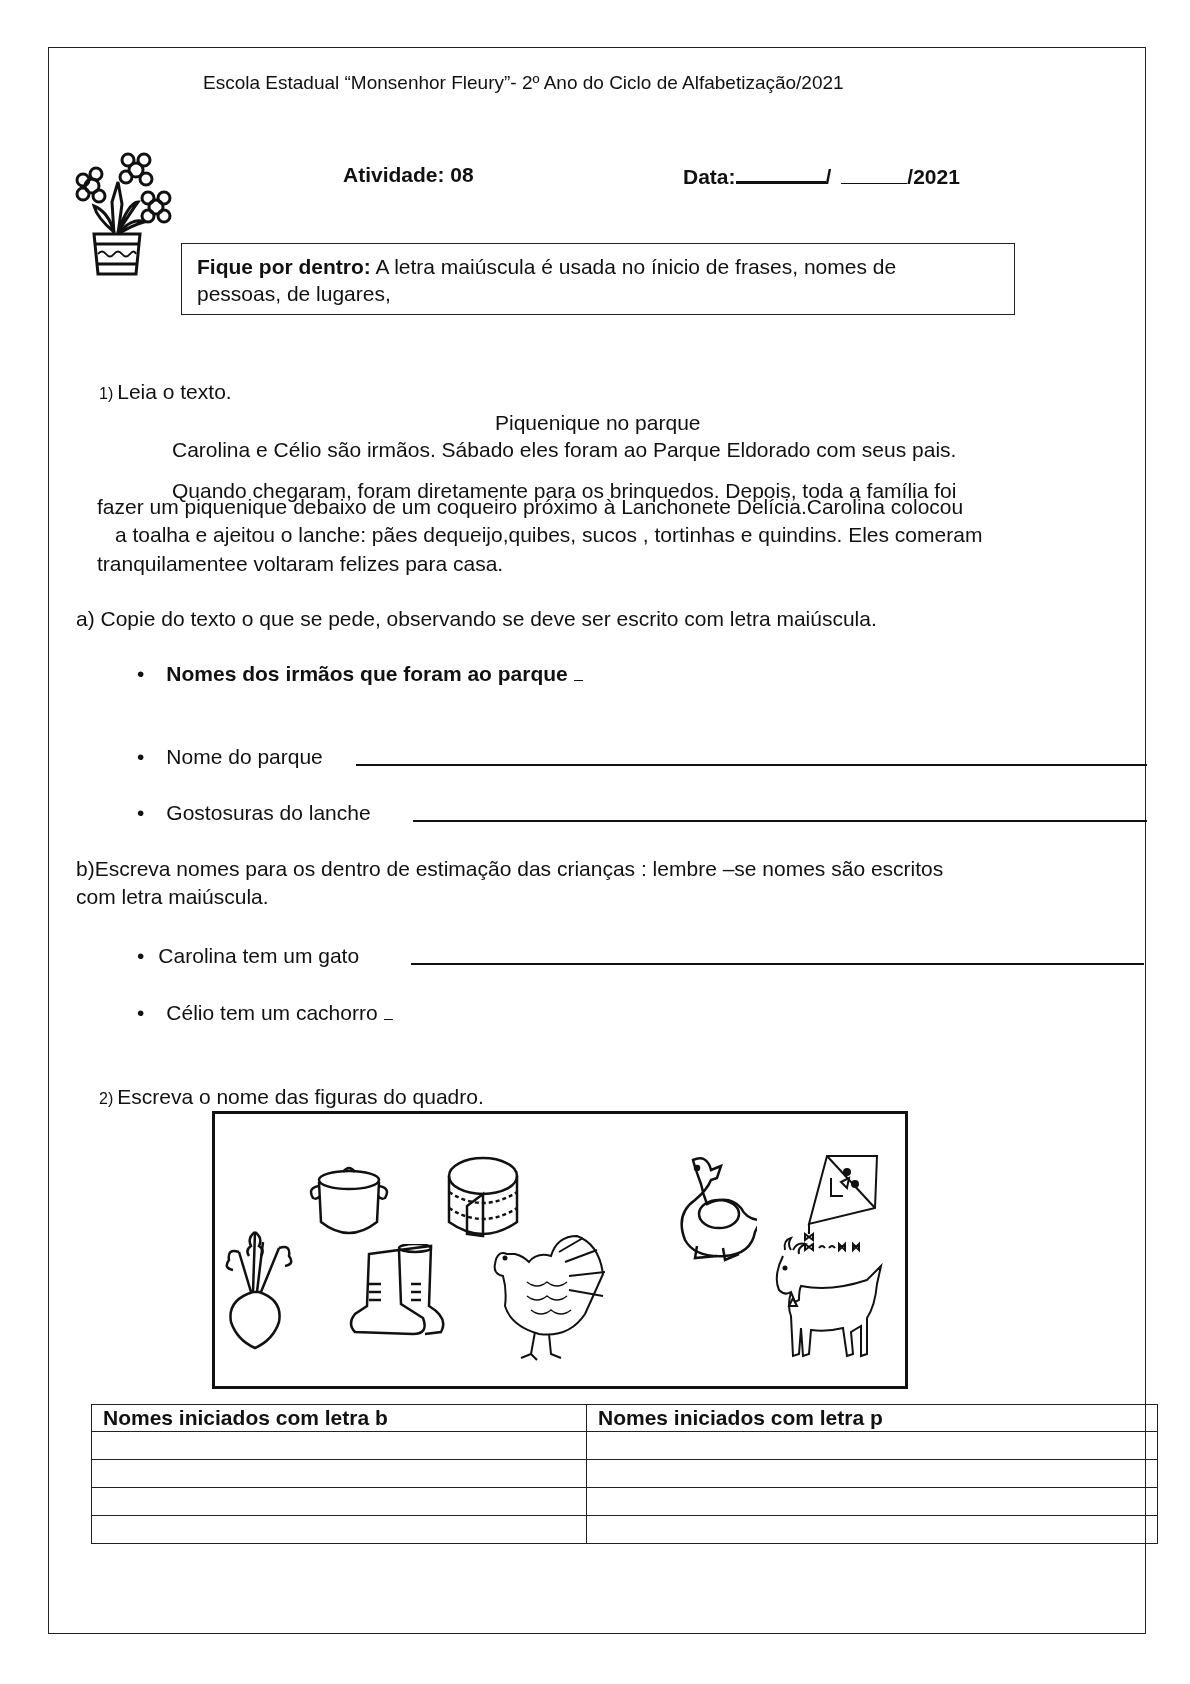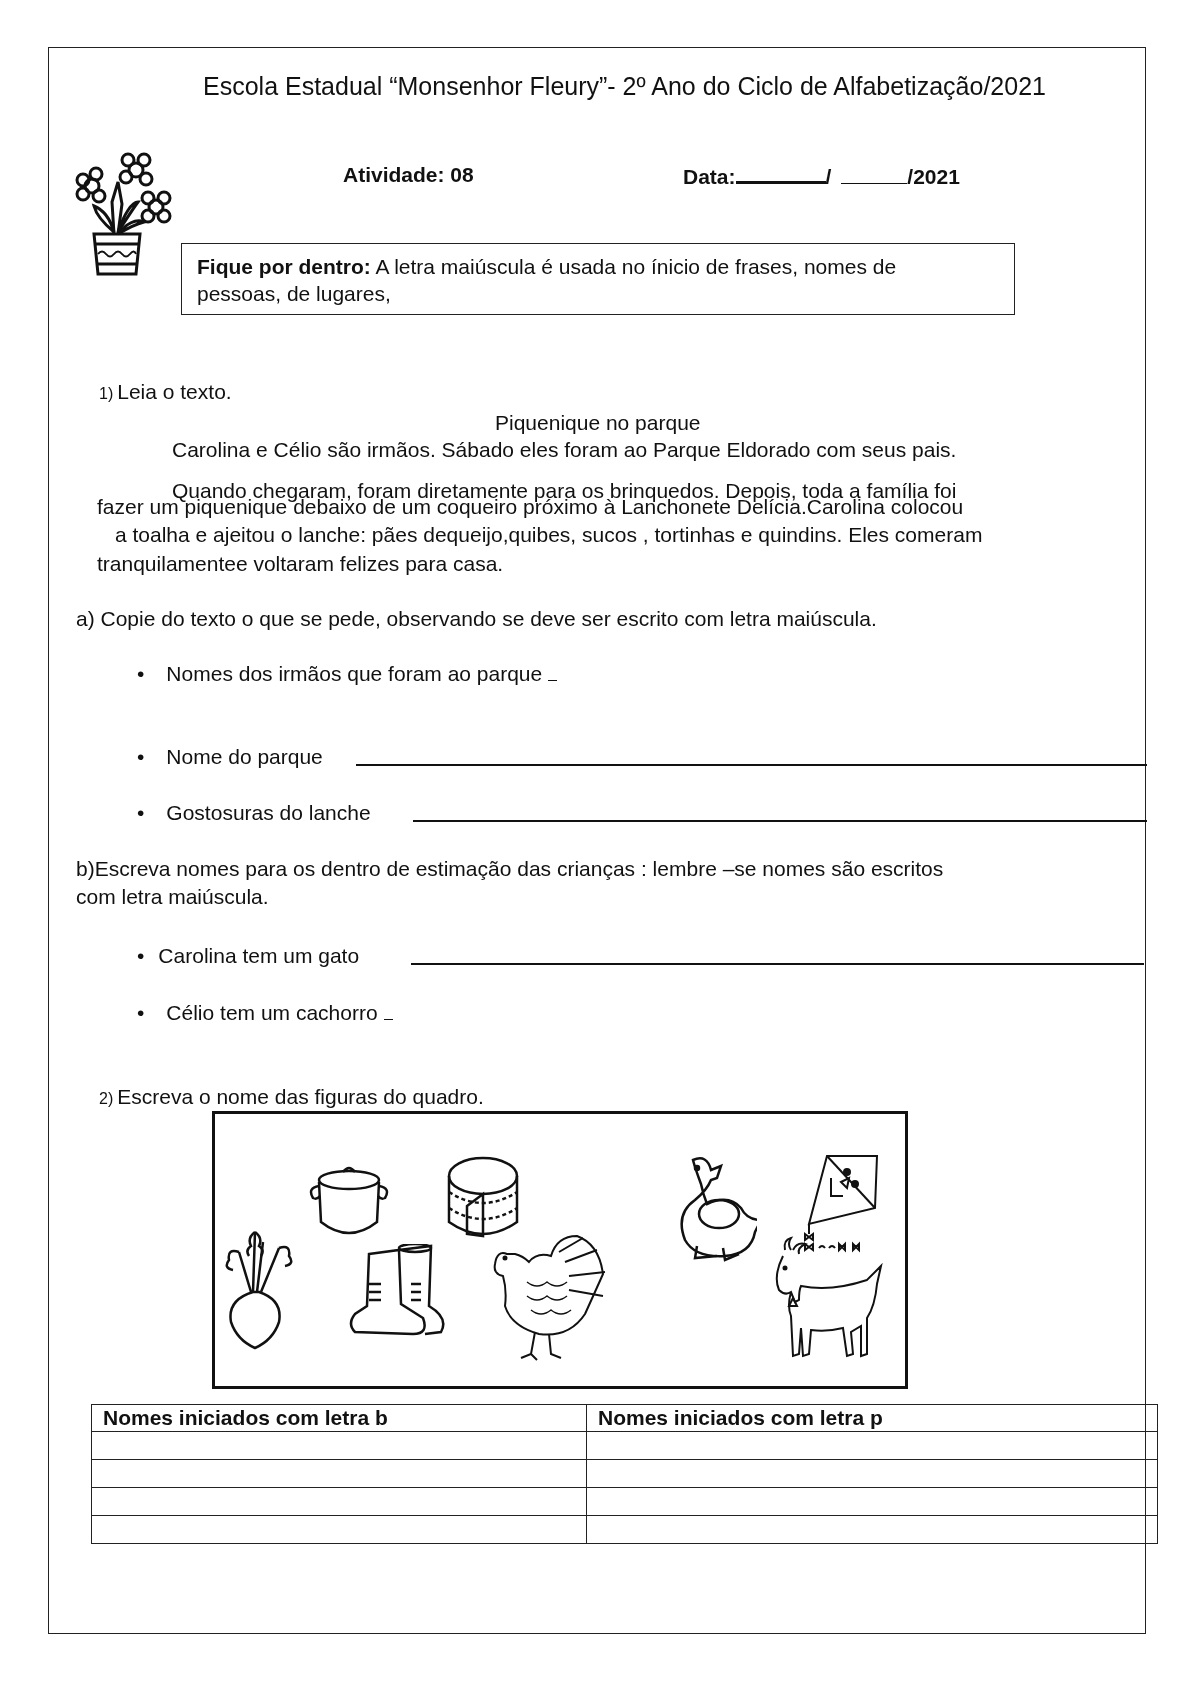--- a/index.html
+++ b/index.html
@@ -2,21 +2,21 @@
 <html><head>
 <meta charset="utf-8">
 <style>
   html, body { margin: 0; padding: 0; background: #ffffff; }
   body { width: 1190px; height: 1684px; position: relative; overflow: hidden;
          font-family: "Liberation Sans", sans-serif; color: #111111; }
   .page-frame { position: absolute; left: 48px; top: 47px; width: 1098px; height: 1587px;
                 border: 1.5px solid #222; box-sizing: border-box; }
   .abs { position: absolute; white-space: nowrap; }
   .t21 { font-size: 21px; line-height: 26px; }
-  .header-title { left: 203px; top: 72px; font-size: 25px; }
+  .header-title { left: 203px; top: 72px; font-size: 19px; }
   .activity { left: 343px; top: 163px; font-size: 21px; font-weight: bold; }
   .date { left: 683px; top: 163px; font-size: 21px; font-weight: bold; }
   .date .blank1 { display: inline-block; width: 90px; border-bottom: 3px solid #111; height: 18px; vertical-align: baseline; }
   .date .blank2 { display: inline-block; width: 66px; border-bottom: 1.5px solid #111; height: 18px; vertical-align: baseline; margin-left: 10px; }
   .tip-box { position: absolute; left: 181px; top: 243px; width: 834px; height: 72px; border: 1.5px solid #222;
              box-sizing: border-box; padding: 9px 17px 0 15px; font-size: 21px; line-height: 27px; }
   .tip-box b { font-weight: bold; }
   .marker-small { font-size: 16px; margin-right: 4px; }
   .story-title { left: 495px; top: 410px; font-size: 21px; text-align: center; }
   .blank-line { position: absolute; border-bottom: 2.5px solid #111; height: 0; }
@@ -80,21 +80,21 @@
 <div class="abs t21 story-title">Piquenique no parque</div>
 <div class="abs t21" style="left:172px;top:437px;">Carolina e Célio são irmãos. Sábado eles foram ao Parque Eldorado com seus pais.</div>
 <div class="abs t21" style="left:172px;top:478px;">Quando chegaram, foram diretamente para os brinquedos. Depois, toda a família foi</div>
 <div class="abs t21" style="left:97px;top:494px;text-align:right;">fazer um piquenique debaixo de um coqueiro próximo à Lanchonete Delícia.Carolina colocou</div>
 <div class="abs t21" style="left:97px;top:522px;margin-left:18px;">a toalha e ajeitou o lanche: pães dequeijo,quibes, sucos , tortinhas e quindins. Eles comeram</div>
 <div class="abs t21" style="left:97px;top:551px;">tranquilamentee voltaram felizes para casa.</div>
 
 <div class="abs t21" style="left:76px;top:606px;">a)  Copie do texto o que se pede, observando se deve ser escrito com letra maiúscula.</div>
 
 <div class="abs t21" style="left:137px;top:661px;">
-  <span>•</span><span style="margin-left:22px;">Nomes dos irmãos que foram ao parque</span><span class="short-blank"></span>
+  <span>•</span><span style="margin-left:22px;font-weight:bold;">Nomes dos irmãos que foram ao parque</span><span class="short-blank"></span>
 </div>
 
 <div class="abs t21" style="left:137px;top:744px;">
   <span>•</span><span style="margin-left:22px;">Nome do parque</span>
 </div>
 <div class="blank-line" style="left:356px;top:764px;width:791px;"></div>
 
 <div class="abs t21" style="left:137px;top:800px;">
   <span>•</span><span style="margin-left:22px;">Gostosuras do lanche</span>
 </div>

